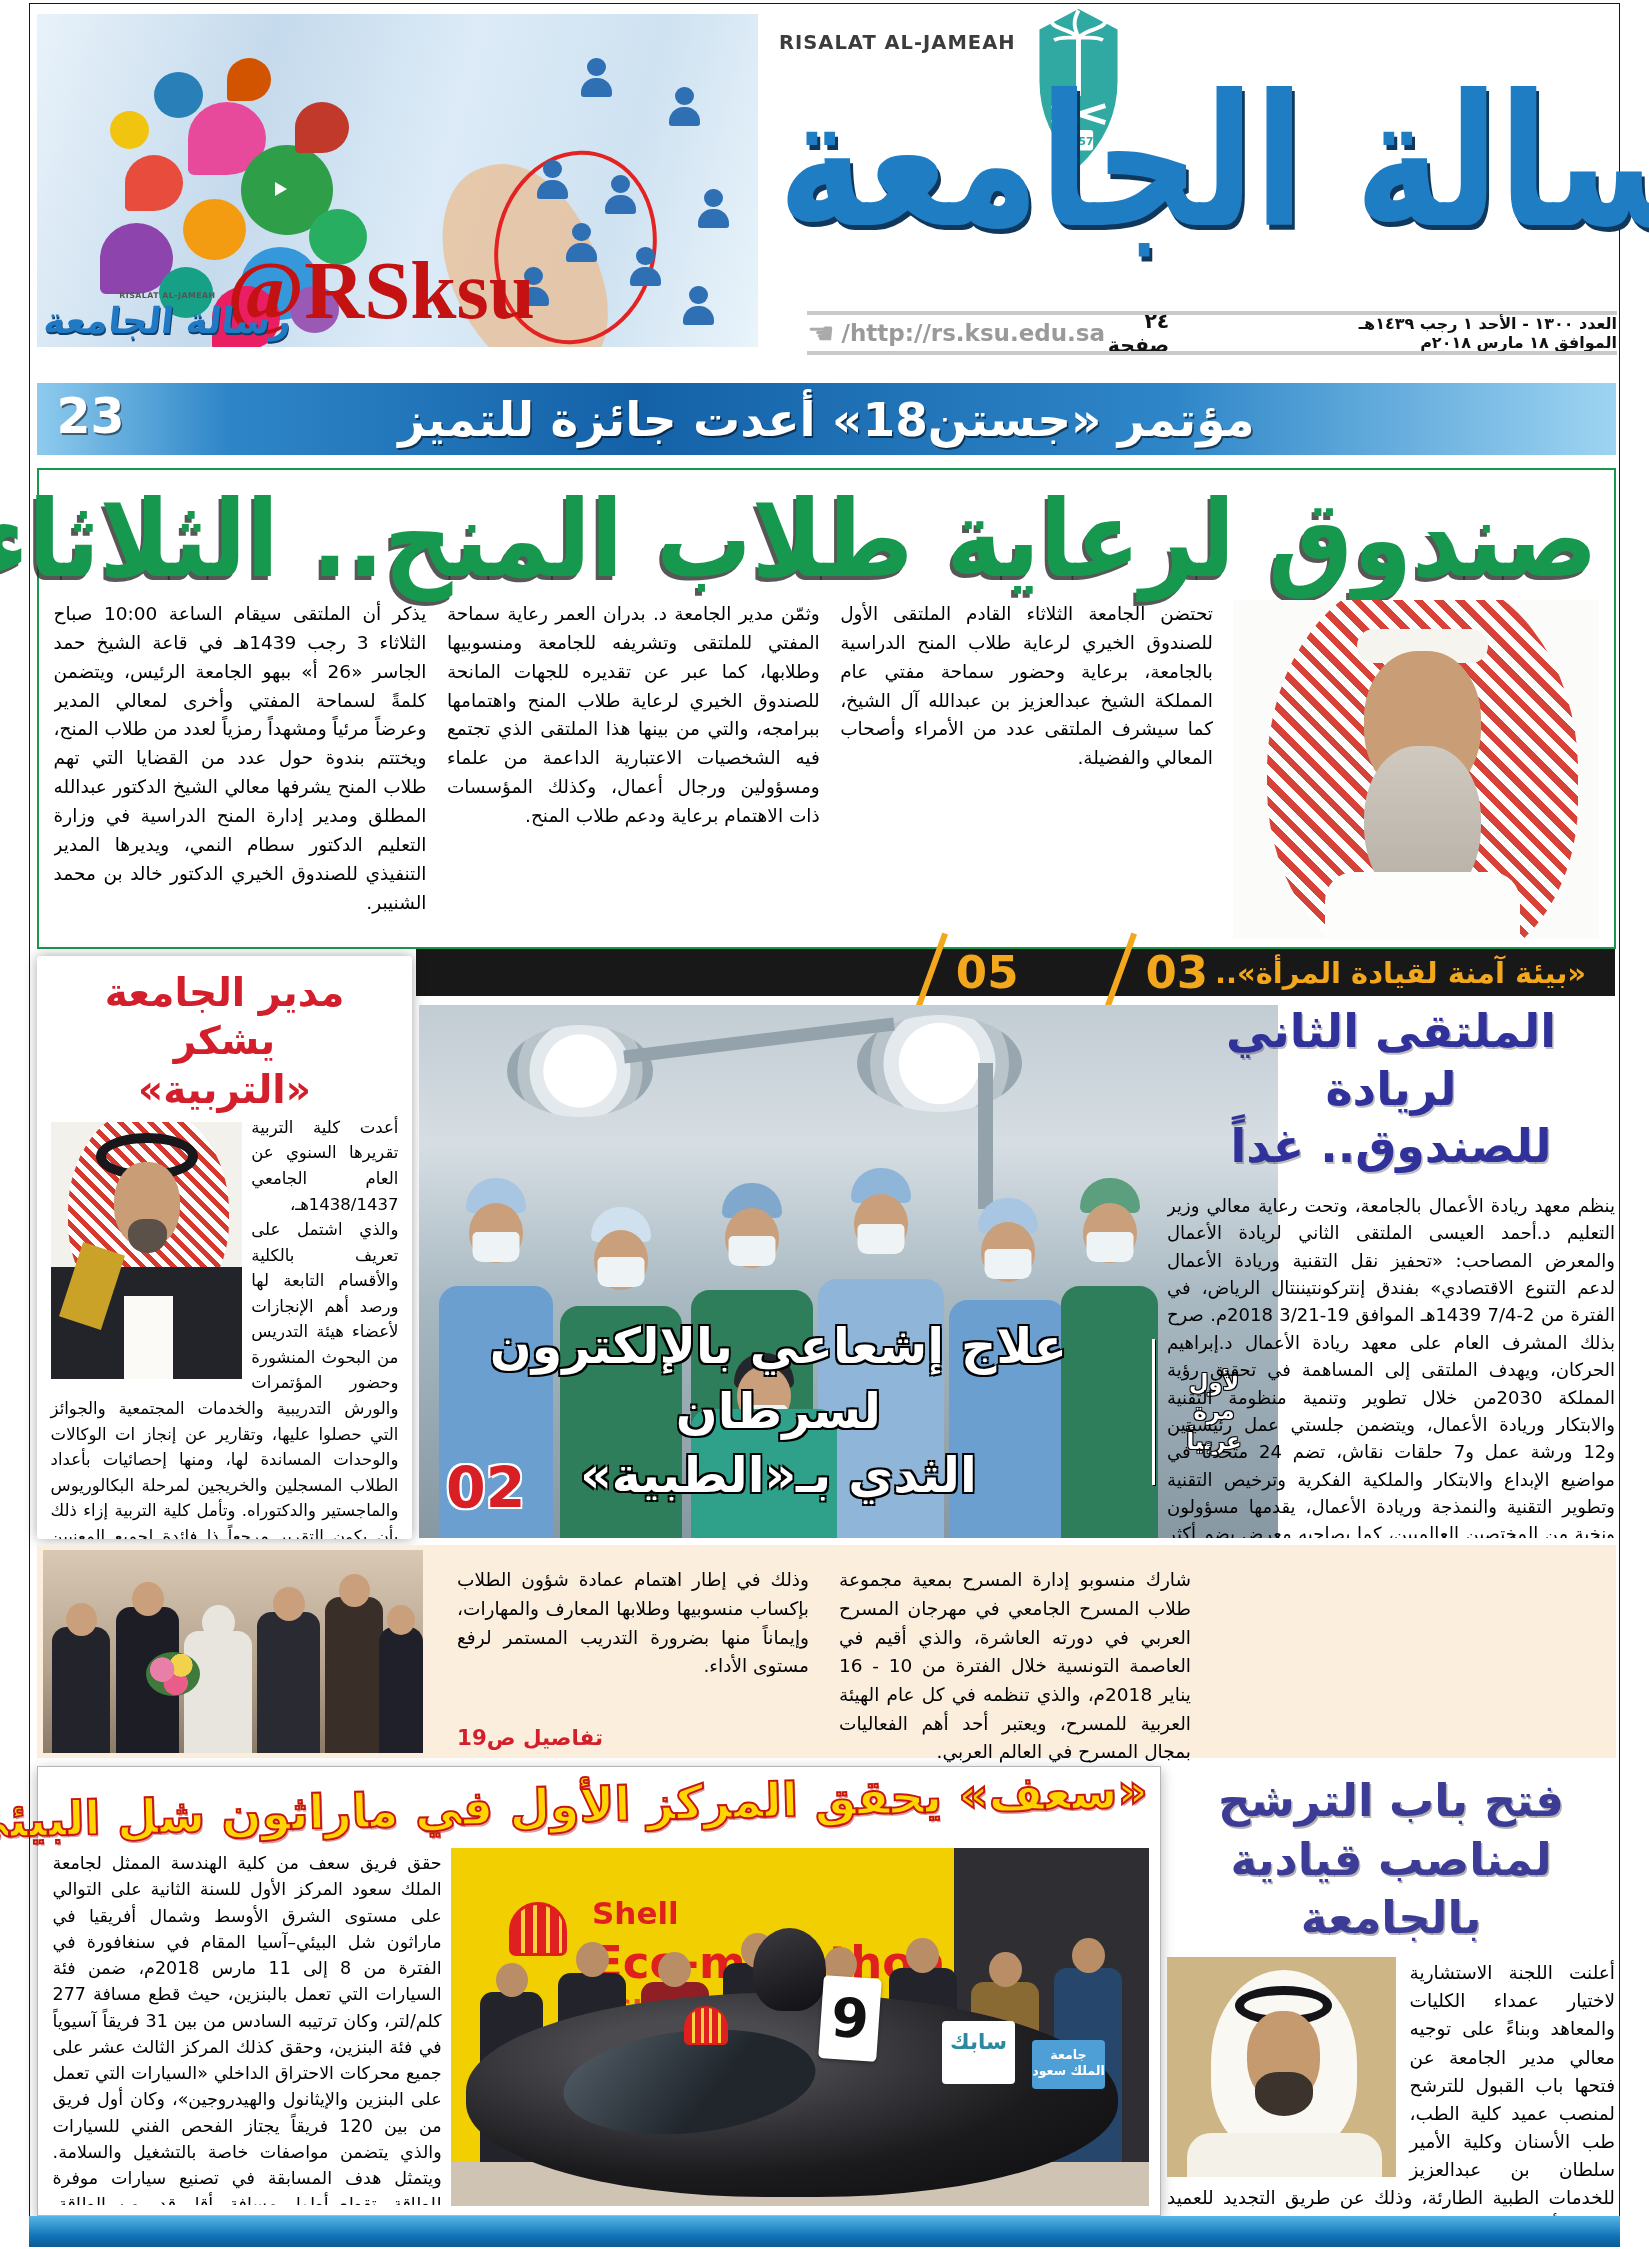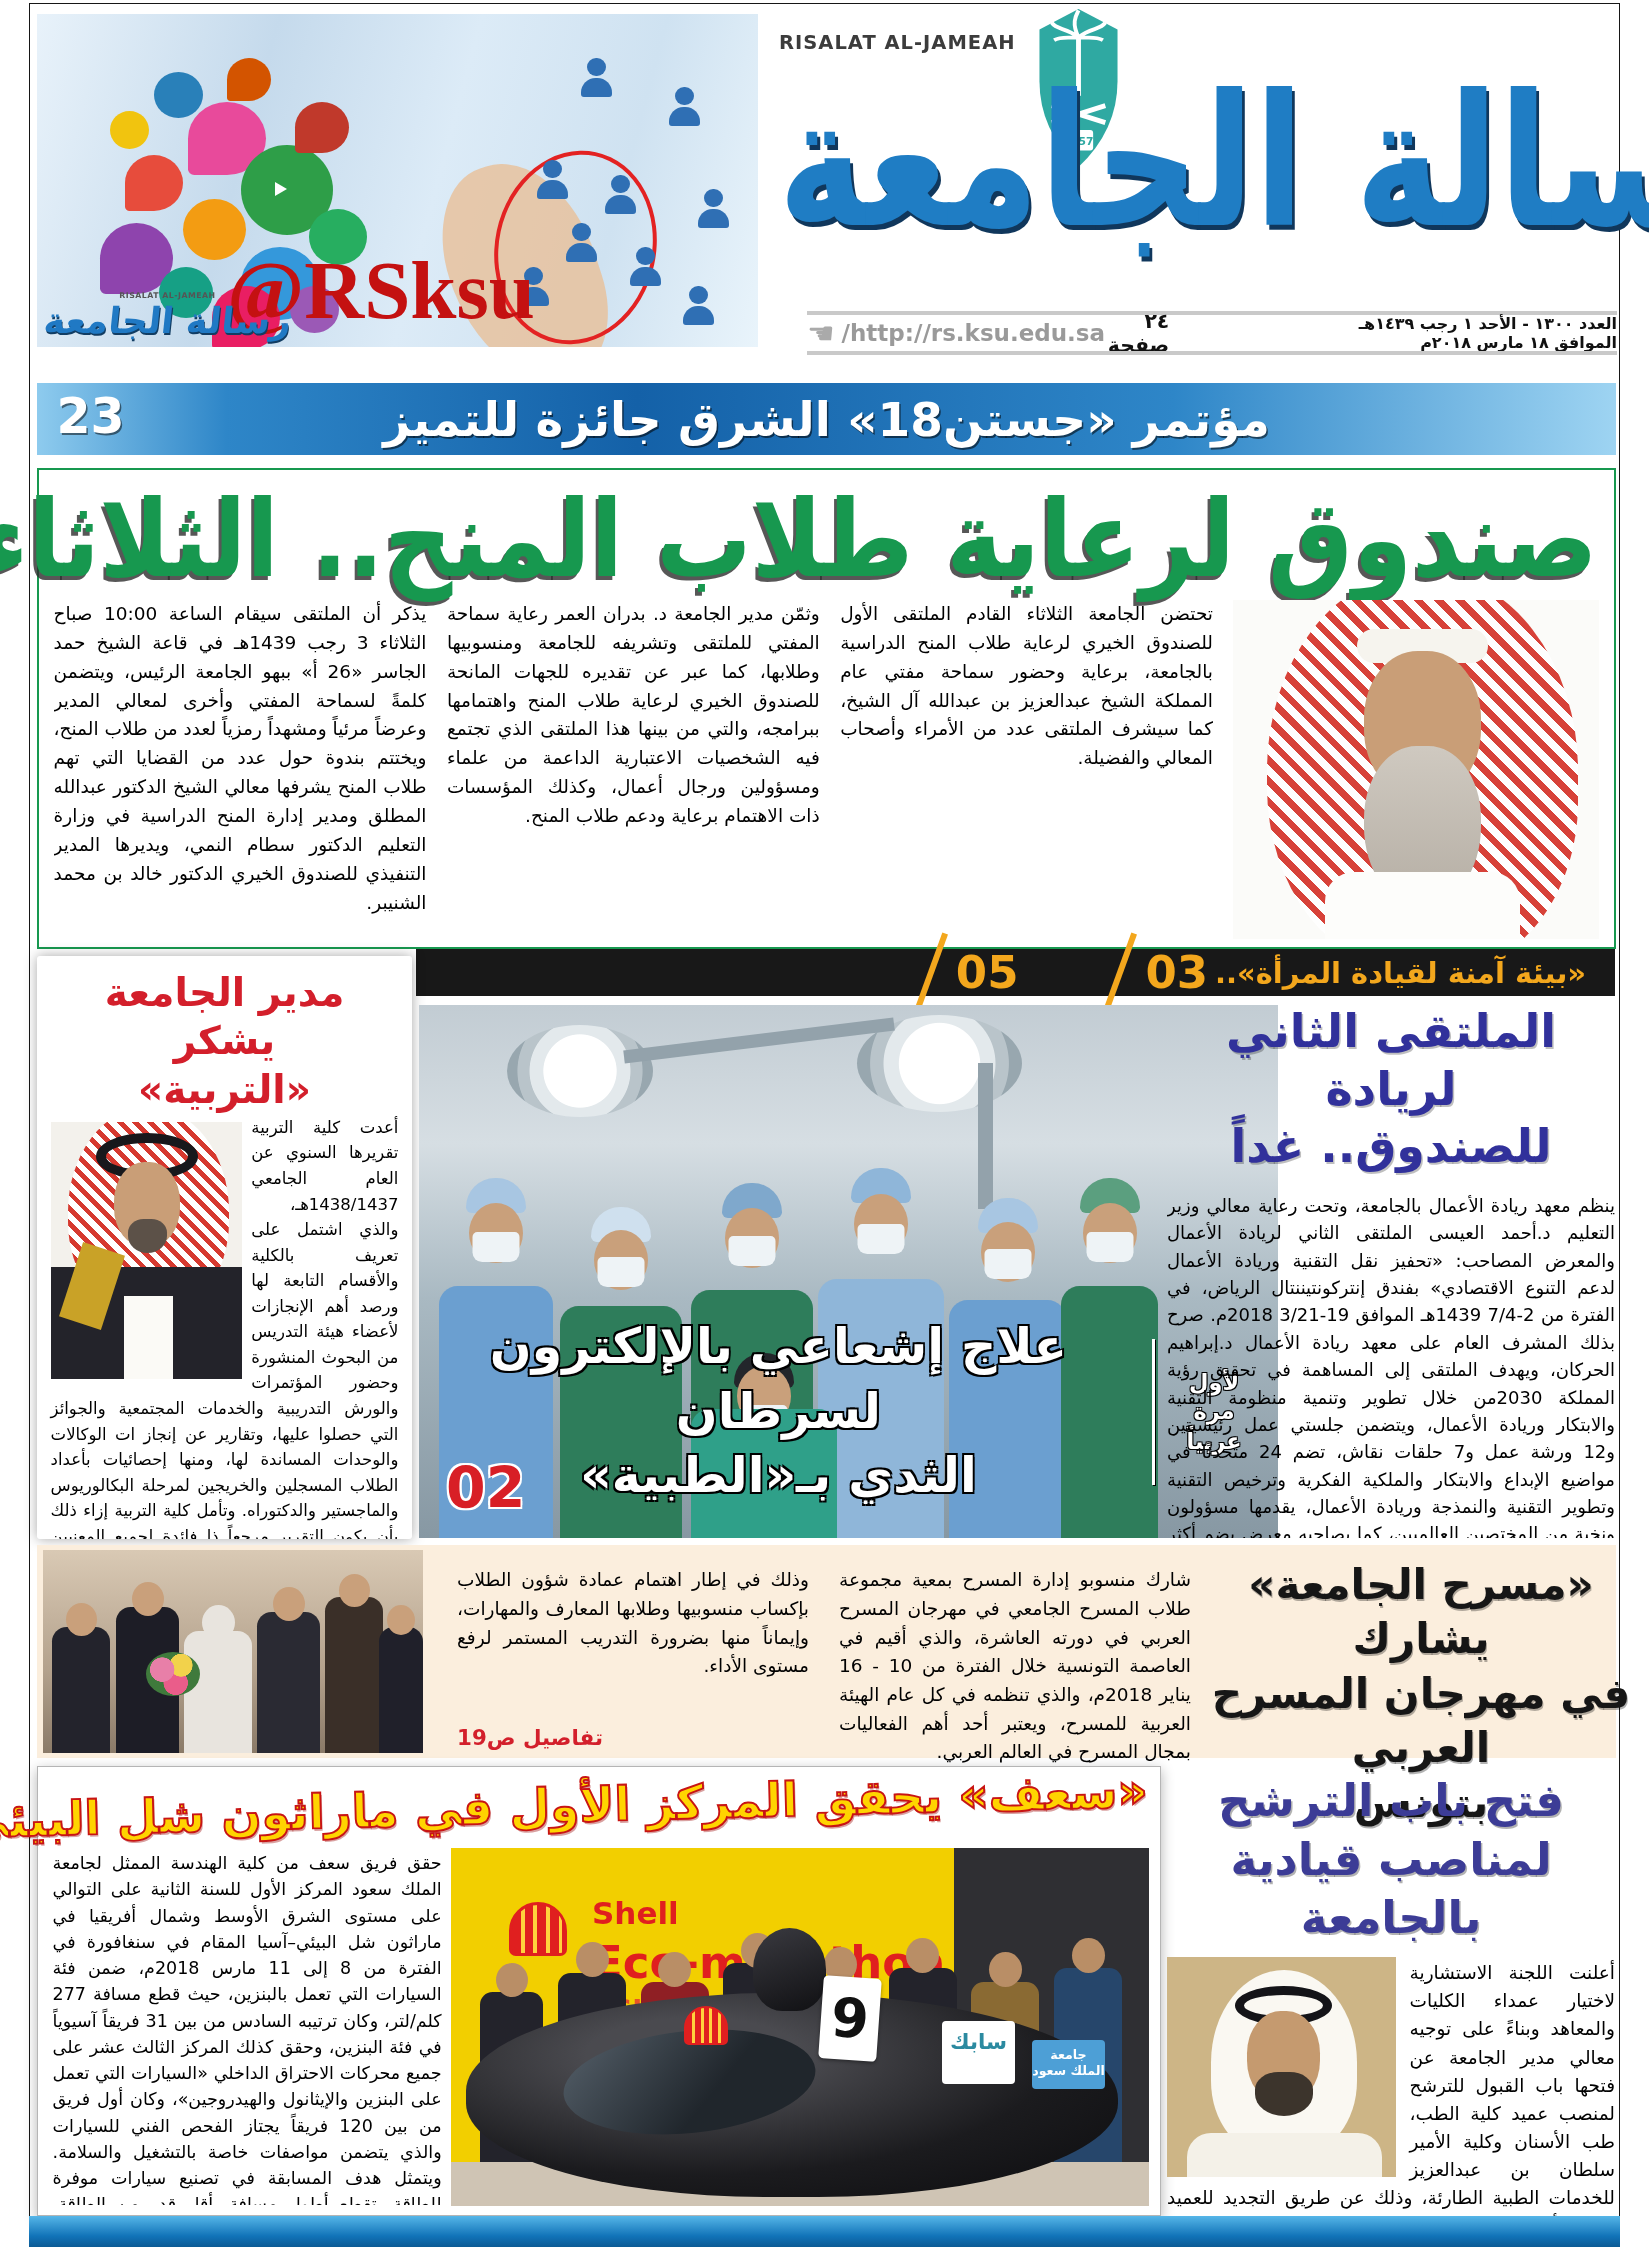--- a/index.html
+++ b/index.html
@@ -291,21 +291,21 @@
     <span class="date">العدد ١٣٠٠ - الأحد ١ رجب ١٤٣٩هـ الموافق ١٨ مارس ٢٠١٨م</span>
     <span class="pages">٢٤ صفحة</span>
     <span class="site">
       <span class="hand">☚</span>
       <span>/http://rs.ksu.edu.sa</span>
     </span>
   </div>
   <div class="rule rule-b"></div>
 
   <div class="topbar">
-    <span class="tb-title">مؤتمر «جستن18» الشرق جائزة للتميز</span>
+    <span class="tb-title">مؤتمر «جستن18» أعدت جائزة للتميز</span>
     <span class="tb-num">23</span>
   </div>
 
   <section class="lead">
     <h1>صندوق لرعاية طلاب المنح.. الثلاثاء</h1>
     <div class="lead-body">
       <figure class="mufti">
         <div class="shem"></div>
           <div class="band"></div>
           <div class="face"></div>
@@ -432,25 +432,20 @@
       <div class="thead" style="left:230px;bottom:132px;width:32px;height:34px;"></div>
       <div class="tfig" style="left:282px;width:58px;height:156px;background:#3a2f28;"></div>
       <div class="thead" style="left:296px;bottom:146px;width:31px;height:33px;"></div>
       <div class="tfig" style="left:336px;width:44px;height:126px;background:#20202a;"></div>
       <div class="thead" style="left:344px;bottom:118px;width:28px;height:30px;"></div>
       <div class="flowers"></div>
     </figure>
     <p class="colA">شارك منسوبو إدارة المسرح بمعية مجموعة طلاب المسرح الجامعي في مهرجان المسرح العربي في دورته العاشرة، والذي أقيم في العاصمة التونسية خلال الفترة من 10 - 16 يناير 2018م، والذي تنظمه في كل عام الهيئة العربية للمسرح، ويعتبر أحد أهم الفعاليات بمجال المسرح في العالم العربي.</p>
     <p class="colB">وذلك في إطار اهتمام عمادة شؤون الطلاب بإكساب منسوبيها وطلابها المعارف والمهارات، وإيماناً منها بضرورة التدريب المستمر لرفع مستوى الأداء.</p>
     <div class="more">تفاصيل ص19</div>
-    <h2>
-      <span>«مسرح الجامعة» يشارك</span><br>
-      <span>في مهرجان المسرح العربي</span><br>
-      <span>بتونس</span>
-    </h2>
   </section>
 
   <section class="saaf">
     <h2>«سعف» يحقق المركز الأول في ماراثون شل البيئي</h2>
     <p class="body">حقق فريق سعف من كلية الهندسة الممثل لجامعة الملك سعود المركز الأول للسنة الثانية على التوالي على مستوى الشرق الأوسط وشمال أفريقيا في ماراثون شل البيئي–آسيا المقام في سنغافورة في الفترة من 8 إلى 11 مارس 2018م، ضمن فئة السيارات التي تعمل بالبنزين، حيث قطع مسافة 277 كلم/لتر، وكان ترتيبه السادس من بين 31 فريقاً آسيوياً في فئة البنزين، وحقق كذلك المركز الثالث عشر على جميع محركات الاحتراق الداخلي «السيارات التي تعمل على البنزين والإيثانول والهيدروجين»، وكان أول فريق من بين 120 فريقاً يجتاز الفحص الفني للسيارات والذي يتضمن مواصفات خاصة بالتشغيل والسلامة. ويتمثل هدف المسابقة في تصنيع سيارات موفرة للطاقة، تقطع أطول مسافة بأقل قدر من الطاقة، حيث بلغ عدد طلاب فريق سعف 23 طالباً، وقد عمل الفريق على تحسين كفاءة محرك السيارة «رياض2-» بناءً على ما توصل إليه زملاؤهم في السنوات الماضية، وتعديل تصميم جسم السيارة المصنع من فايبر الكربون بما يوفر طاقة الحركة باستخدام برنامج حاسوبي.</p>
     <figure class="shellph">
       <div class="shell-bg"></div>
       <div class="pecten"></div>
       <div class="shellword">Shell</div>
       <div class="ecoword">Eco-marathon</div>

